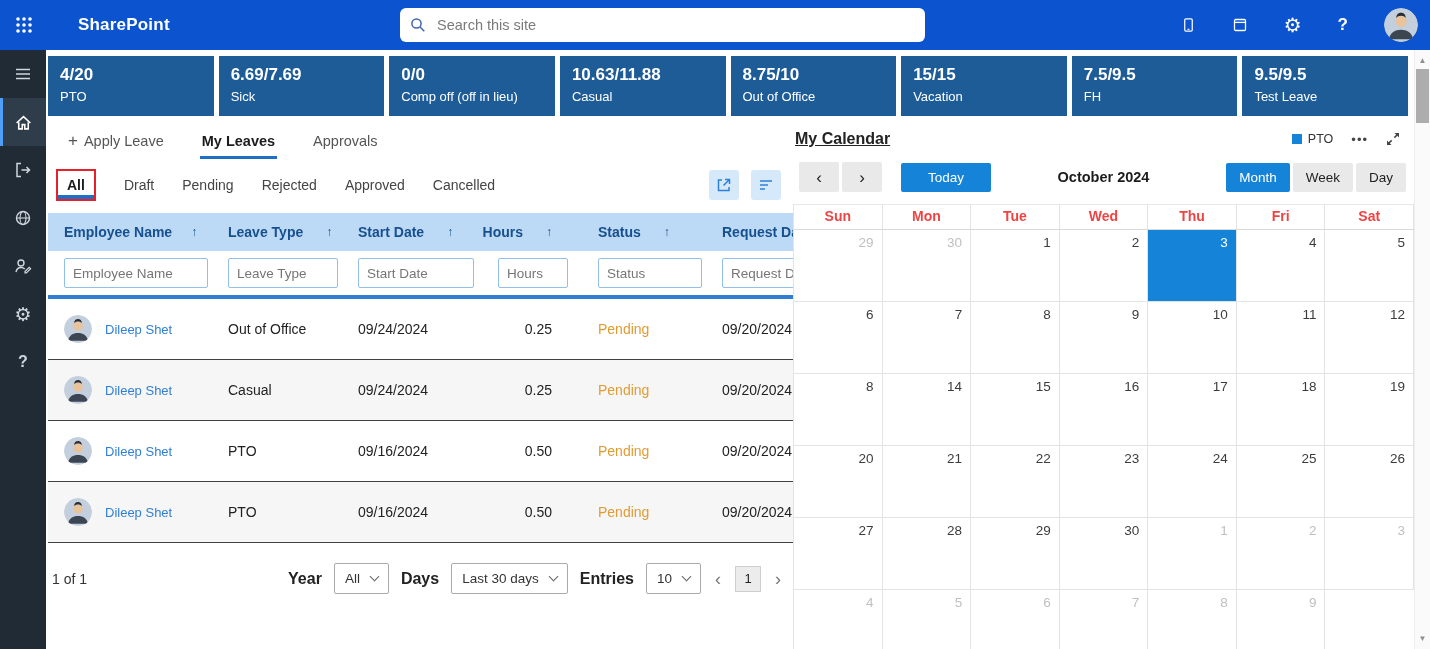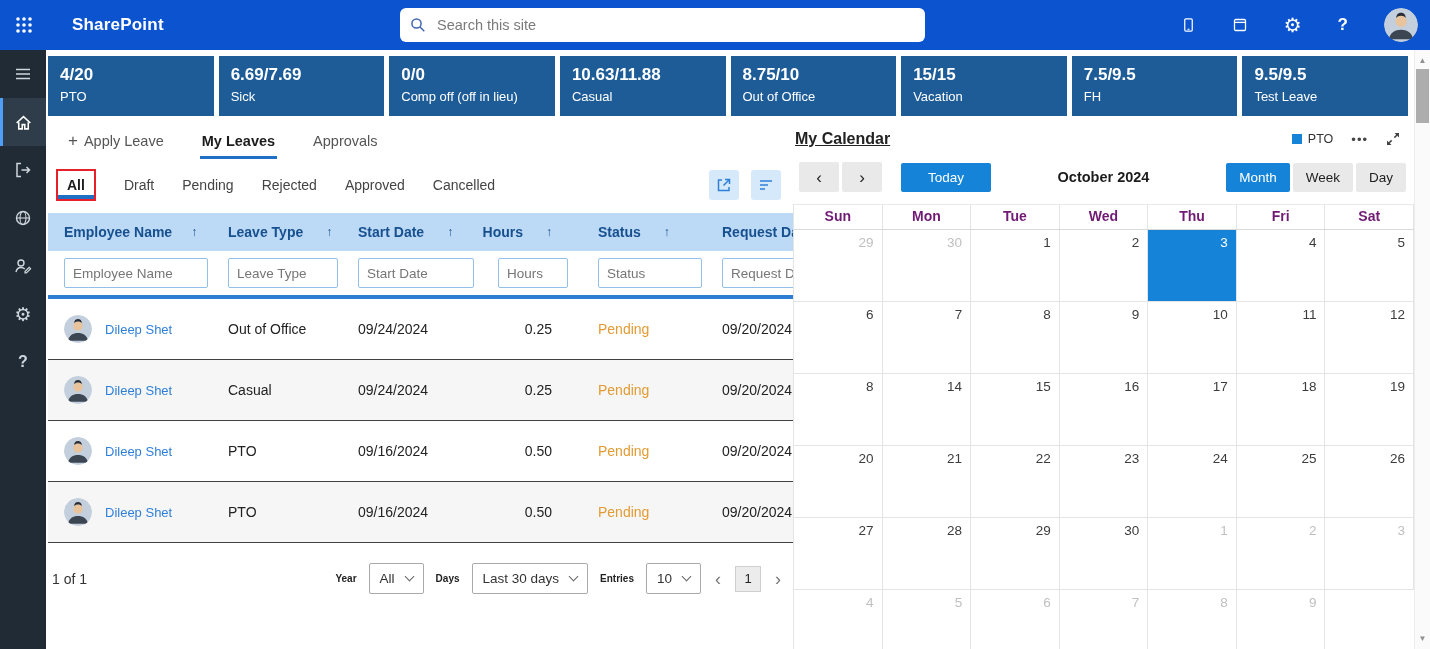--- a/index.html
+++ b/index.html
@@ -2,21 +2,21 @@
 <html><head>
 <meta charset="utf-8">
 <style>
   * { box-sizing: border-box; }
   html, body { margin:0; padding:0; width:1430px; height:649px; overflow:hidden; background:#fff;
     font-family:"Liberation Sans","DejaVu Sans",sans-serif; }
 
   
   .topbar { position:relative; height:50px; background:#0b53cf; display:flex; align-items:center; color:#fff; }
   .waffle { width:48px; height:50px; display:flex; align-items:center; justify-content:center; background:none; border:none; cursor:pointer; }
-  .brand { font-size:17px; font-weight:700; letter-spacing:.2px; margin-left:24px; cursor:pointer; }
+  .brand { font-size:17px; font-weight:700; letter-spacing:.2px; margin-left:30px; cursor:pointer; }
   .searchbox { position:absolute; left:400px; top:8px; width:525px; height:34px; background:#fff; border-radius:6px;
     display:flex; align-items:center; padding:0 10px; gap:9px; }
   .searchbox input { border:none; outline:none; flex:1; font-size:14.5px; color:#333; background:transparent; font-family:inherit; }
   .searchbox input::placeholder { color:#7a7a7a; }
   .topbar-right { margin-left:auto; display:flex; align-items:center; gap:36px; padding-right:12px; }
   .tb-icon { display:flex; align-items:center; justify-content:center; color:#fff; cursor:pointer; }
   .gear-glyph { font-size:20px; line-height:1; }
   .help-glyph { font-size:17px; font-weight:700; }
   .avatar { width:34px; height:34px; border-radius:50%; overflow:hidden; flex:none; cursor:pointer; }
 
@@ -77,21 +77,21 @@
   .col-status { width:124px; }
   .col-req { width:140px; }
   .row-avatar { width:28px; height:28px; border-radius:50%; overflow:hidden; flex:none; }
   .emp-link { color:#2f7fd9; font-size:13px; text-decoration:none; cursor:pointer; }
   .pending { color:#e39b33; font-size:14px; }
 
   
   .tfooter { display:flex; align-items:center; margin-top:20px; padding:0 6px 0 6px; }
   .records { font-size:14px; color:#333; }
   .foot-controls { margin-left:auto; display:flex; align-items:center; gap:12px; margin-right:4px; }
-  .flabel { font-weight:700; color:#222; font-size:10px; }
+  .flabel { font-weight:700; color:#222; font-size:16px; }
   .dropdown { border:1px solid #aaa; border-radius:2px; height:31px; display:flex; align-items:center; gap:11px;
     padding:0 10px; font-size:13.5px; color:#333; background:#fff; cursor:pointer; }
   .chev { width:7px; height:7px; border-right:1.6px solid #666; border-bottom:1.6px solid #666;
     transform:rotate(45deg); margin-top:-4px; }
   .pg-prev, .pg-next { font-size:18px; color:#777; padding:0 2px; cursor:pointer; line-height:1; }
   .pg-num { width:26px; height:26px; background:#ececec; border:1px solid #cfcfcf; display:flex; align-items:center;
     justify-content:center; font-size:13px; color:#222; cursor:pointer; }
 
   
   .cal-pane { flex:1; min-width:0; display:flex; flex-direction:column; overflow:hidden; }
@@ -106,21 +106,21 @@
   .nav-group { display:flex; gap:3px; align-items:center; }
   .btn { border:none; font-family:inherit; cursor:pointer; border-radius:2px; }
   .btn-gray { background:#e9e9e9; color:#222; }
   .btn-blue { background:#1584d8; color:#fff; }
   .nav-btn { width:40px; height:30px; font-size:17px; line-height:1; }
   .today-btn { margin-left:16px; padding:7px 27px; font-size:13.5px; }
   .view-group { margin-left:auto; display:flex; gap:3px; z-index:1; }
   .view-btn { padding:7px 13px; font-size:13.5px; }
   .cal-table-region { border-left:1px solid #e4e4e4; }
   .weekdays { display:grid; grid-template-columns:repeat(7,1fr); border-top:1px solid #e8e8e8; border-bottom:1px solid #d9d9d9; }
-  .wd { text-align:center; font-weight:700; font-size:14px; color:#701a75; padding:3px 0 5px; border-right:1px solid #e4e4e4; }
+  .wd { text-align:center; font-weight:700; font-size:14px; color:#ef4444; padding:3px 0 5px; border-right:1px solid #e4e4e4; }
   .cal-grid { display:grid; grid-template-columns:repeat(7,1fr); grid-auto-rows:72px; }
   .cal-cell { position:relative; border-right:1px solid #e4e4e4; border-bottom:1px solid #e4e4e4; background:#fff; cursor:pointer; }
   .cal-cell .num { position:absolute; top:5px; right:8px; font-size:13.5px; color:#3c3c3c; }
   .cal-cell.out .num { color:#bfbfbf; }
   .cal-cell.today { background:#1584d8; }
   .cal-cell.today .num { color:#fff; }
 
   
   .vscroll { width:16px; flex:none; background:#fafafa; border-left:1px solid #ededed; position:relative; }
   .sarrow { position:absolute; left:0; width:15px; height:17px; color:#8f8f8f; font-size:8px;

